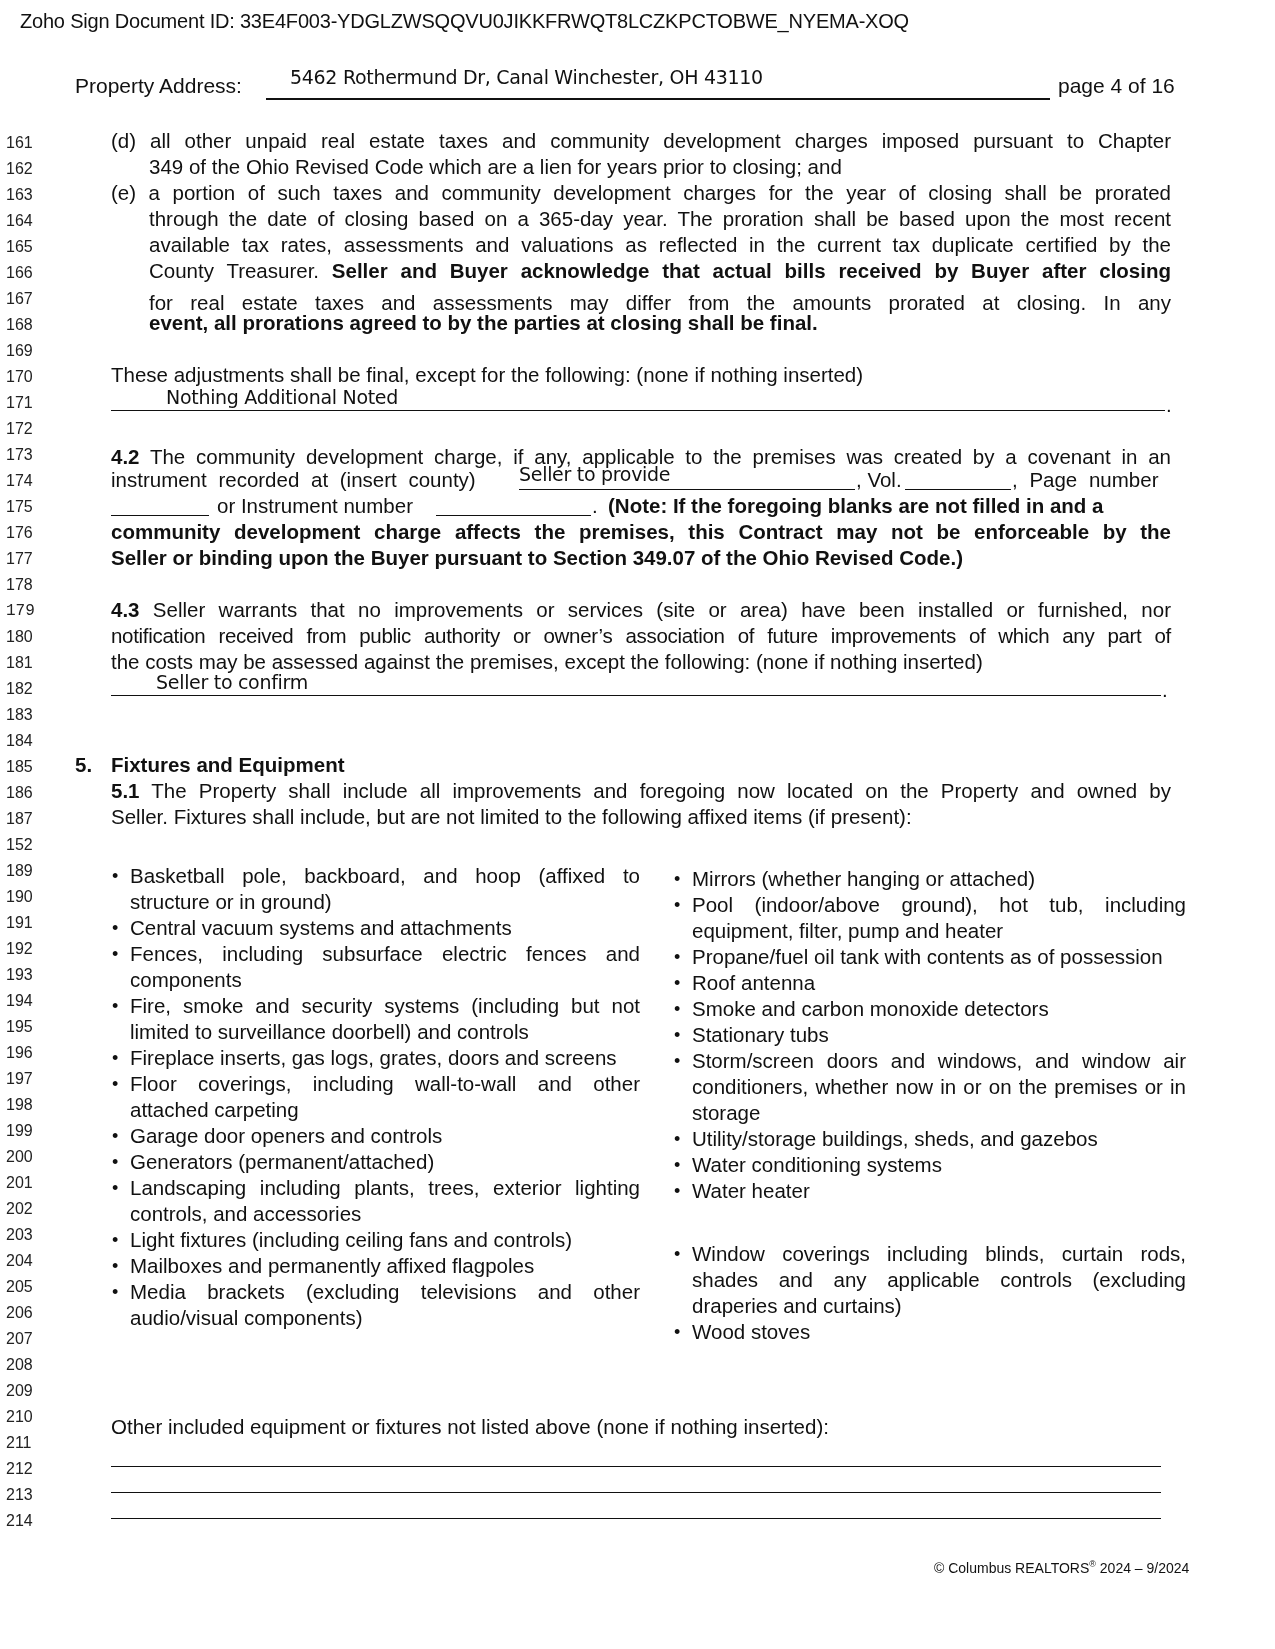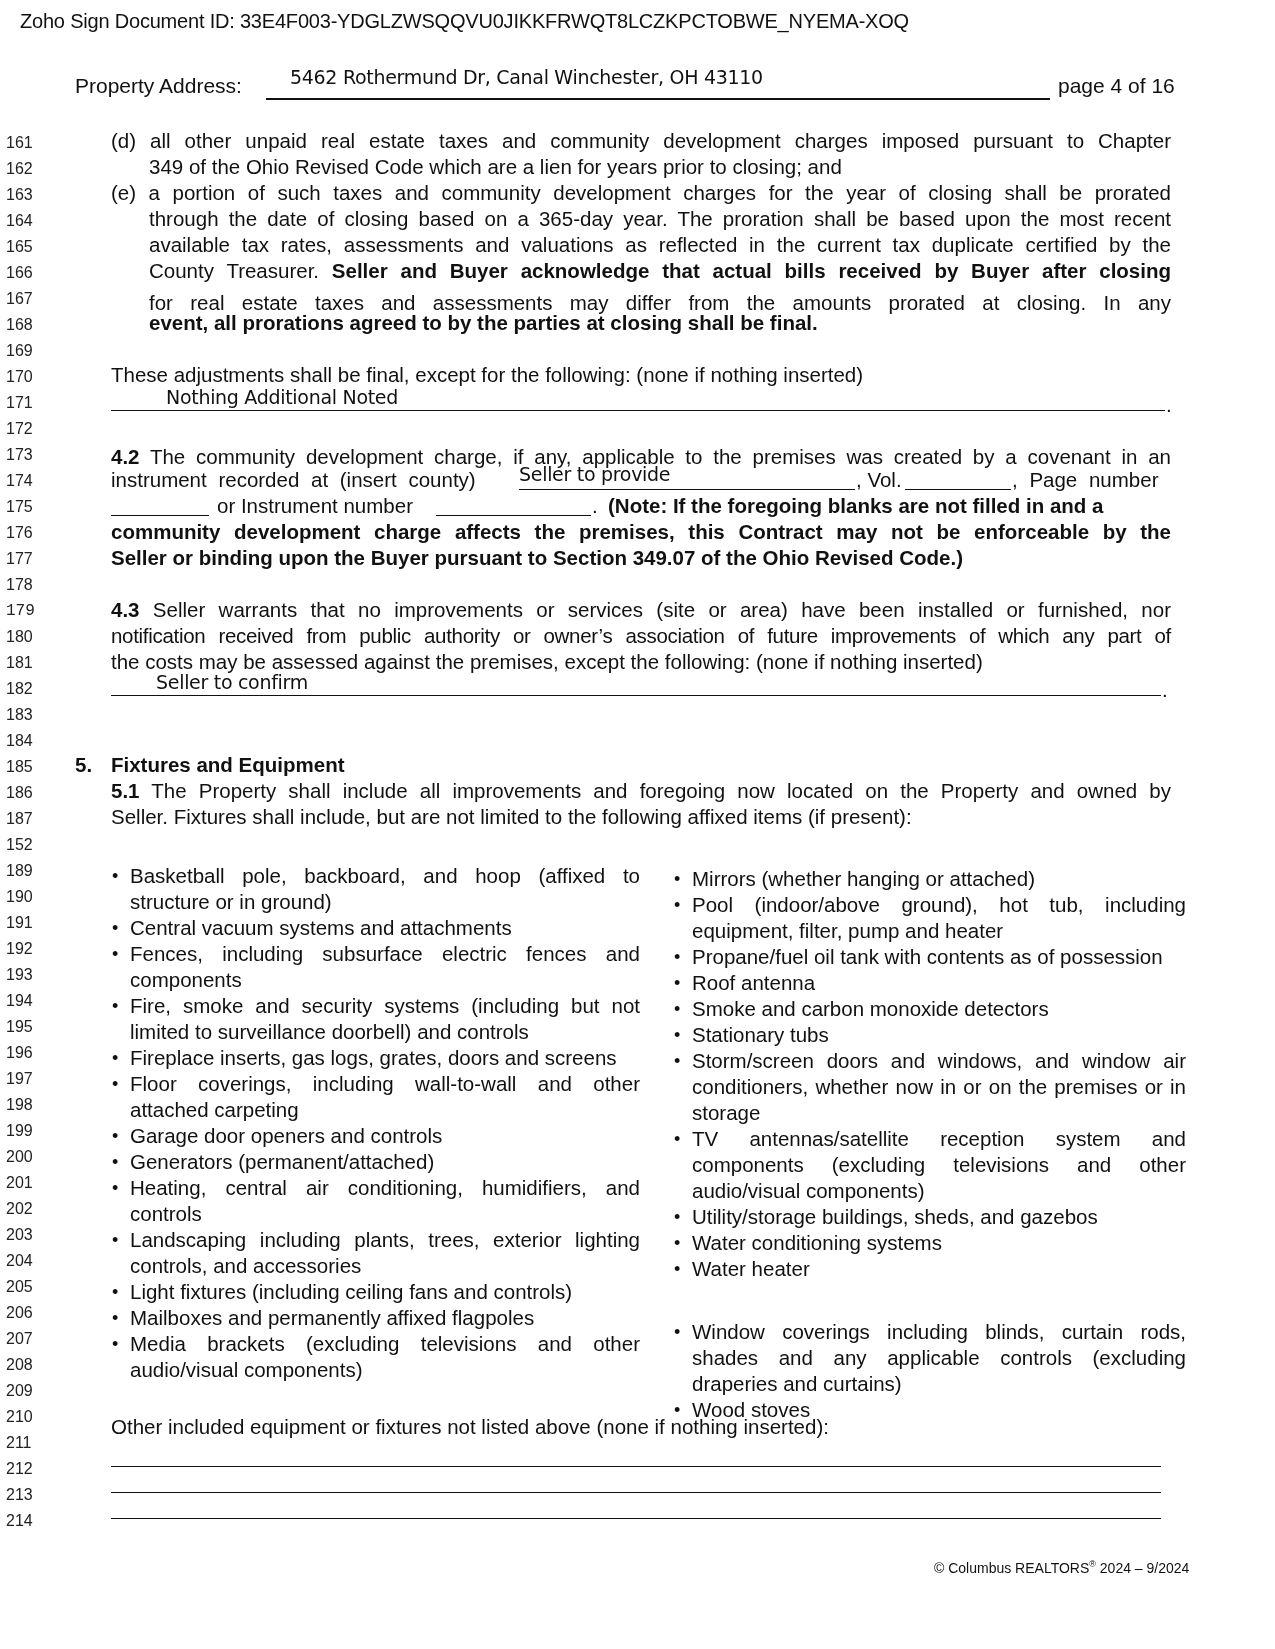--- a/index.html
+++ b/index.html
@@ -137,35 +137,33 @@
 
 <div class="blist" id="list-left" style="left:110px; top:863px; width:530px;">
     <div class="it" style="text-align: justify;">Basketball pole, backboard, and hoop (affixed to structure or in ground)</div>
     <div class="it" style="text-align: justify;">Central vacuum systems and attachments</div>
     <div class="it" style="text-align: justify;">Fences, including subsurface electric fences and components</div>
     <div class="it" style="text-align: justify;">Fire, smoke and security systems (including but not limited to surveillance doorbell) and controls</div>
     <div class="it" style="text-align: justify;">Fireplace inserts, gas logs, grates, doors and screens</div>
     <div class="it" style="text-align: justify;">Floor coverings, including wall-to-wall and other attached carpeting</div>
     <div class="it" style="text-align: justify;">Garage door openers and controls</div>
     <div class="it" style="text-align: justify;">Generators (permanent/attached)</div>
-    <div class="it" style="text-align: justify;">Heating, central air conditioning, humidifiers, and controls</div>
     <div class="it" style="text-align: justify;">Landscaping including plants, trees, exterior lighting controls, and accessories</div>
     <div class="it" style="text-align: justify;">Light fixtures (including ceiling fans and controls)</div>
     <div class="it" style="text-align: justify;">Mailboxes and permanently affixed flagpoles</div>
     <div class="it" style="text-align: justify;">Media brackets (excluding televisions and other audio/visual components)</div>
   </div>
 <div class="blist" id="list-right" style="left:672px; top:866px; width:514px;">
     <div class="it" style="text-align: justify;">Mirrors (whether hanging or attached)</div>
     <div class="it" style="text-align: justify;">Pool (indoor/above ground), hot tub, including equipment, filter, pump and heater</div>
     <div class="it" style="text-align: justify;">Propane/fuel oil tank with contents as of possession</div>
     <div class="it" style="text-align: justify;">Roof antenna</div>
     <div class="it" style="text-align: justify;">Smoke and carbon monoxide detectors</div>
     <div class="it" style="text-align: justify;">Stationary tubs</div>
     <div class="it" style="text-align: justify;">Storm/screen doors and windows, and window air conditioners, whether now in or on the premises or in storage</div>
-    <div class="it" style="text-align: justify;">TV antennas/satellite reception system and components (excluding televisions and other audio/visual components)</div>
     <div class="it" style="text-align: justify;">Utility/storage buildings, sheds, and gazebos</div>
     <div class="it" style="text-align: justify;">Water conditioning systems</div>
     <div class="it" style="text-align: justify;">Water heater</div>
     <div class="it" style="text-align: justify; margin-top: 37px;">Window coverings including blinds, curtain rods, shades and any applicable controls (excluding draperies and curtains)</div>
     <div class="it" style="text-align: justify;">Wood stoves</div>
   </div>
 
 <div class="t" style="left:111px; top:1414px;">Other included equipment or fixtures not listed above (none if nothing inserted):</div>
 <div class="rule" style="left:111px; top:1466px; width:1050px;"></div>
 <div class="rule" style="left:111px; top:1492px; width:1050px;"></div>

